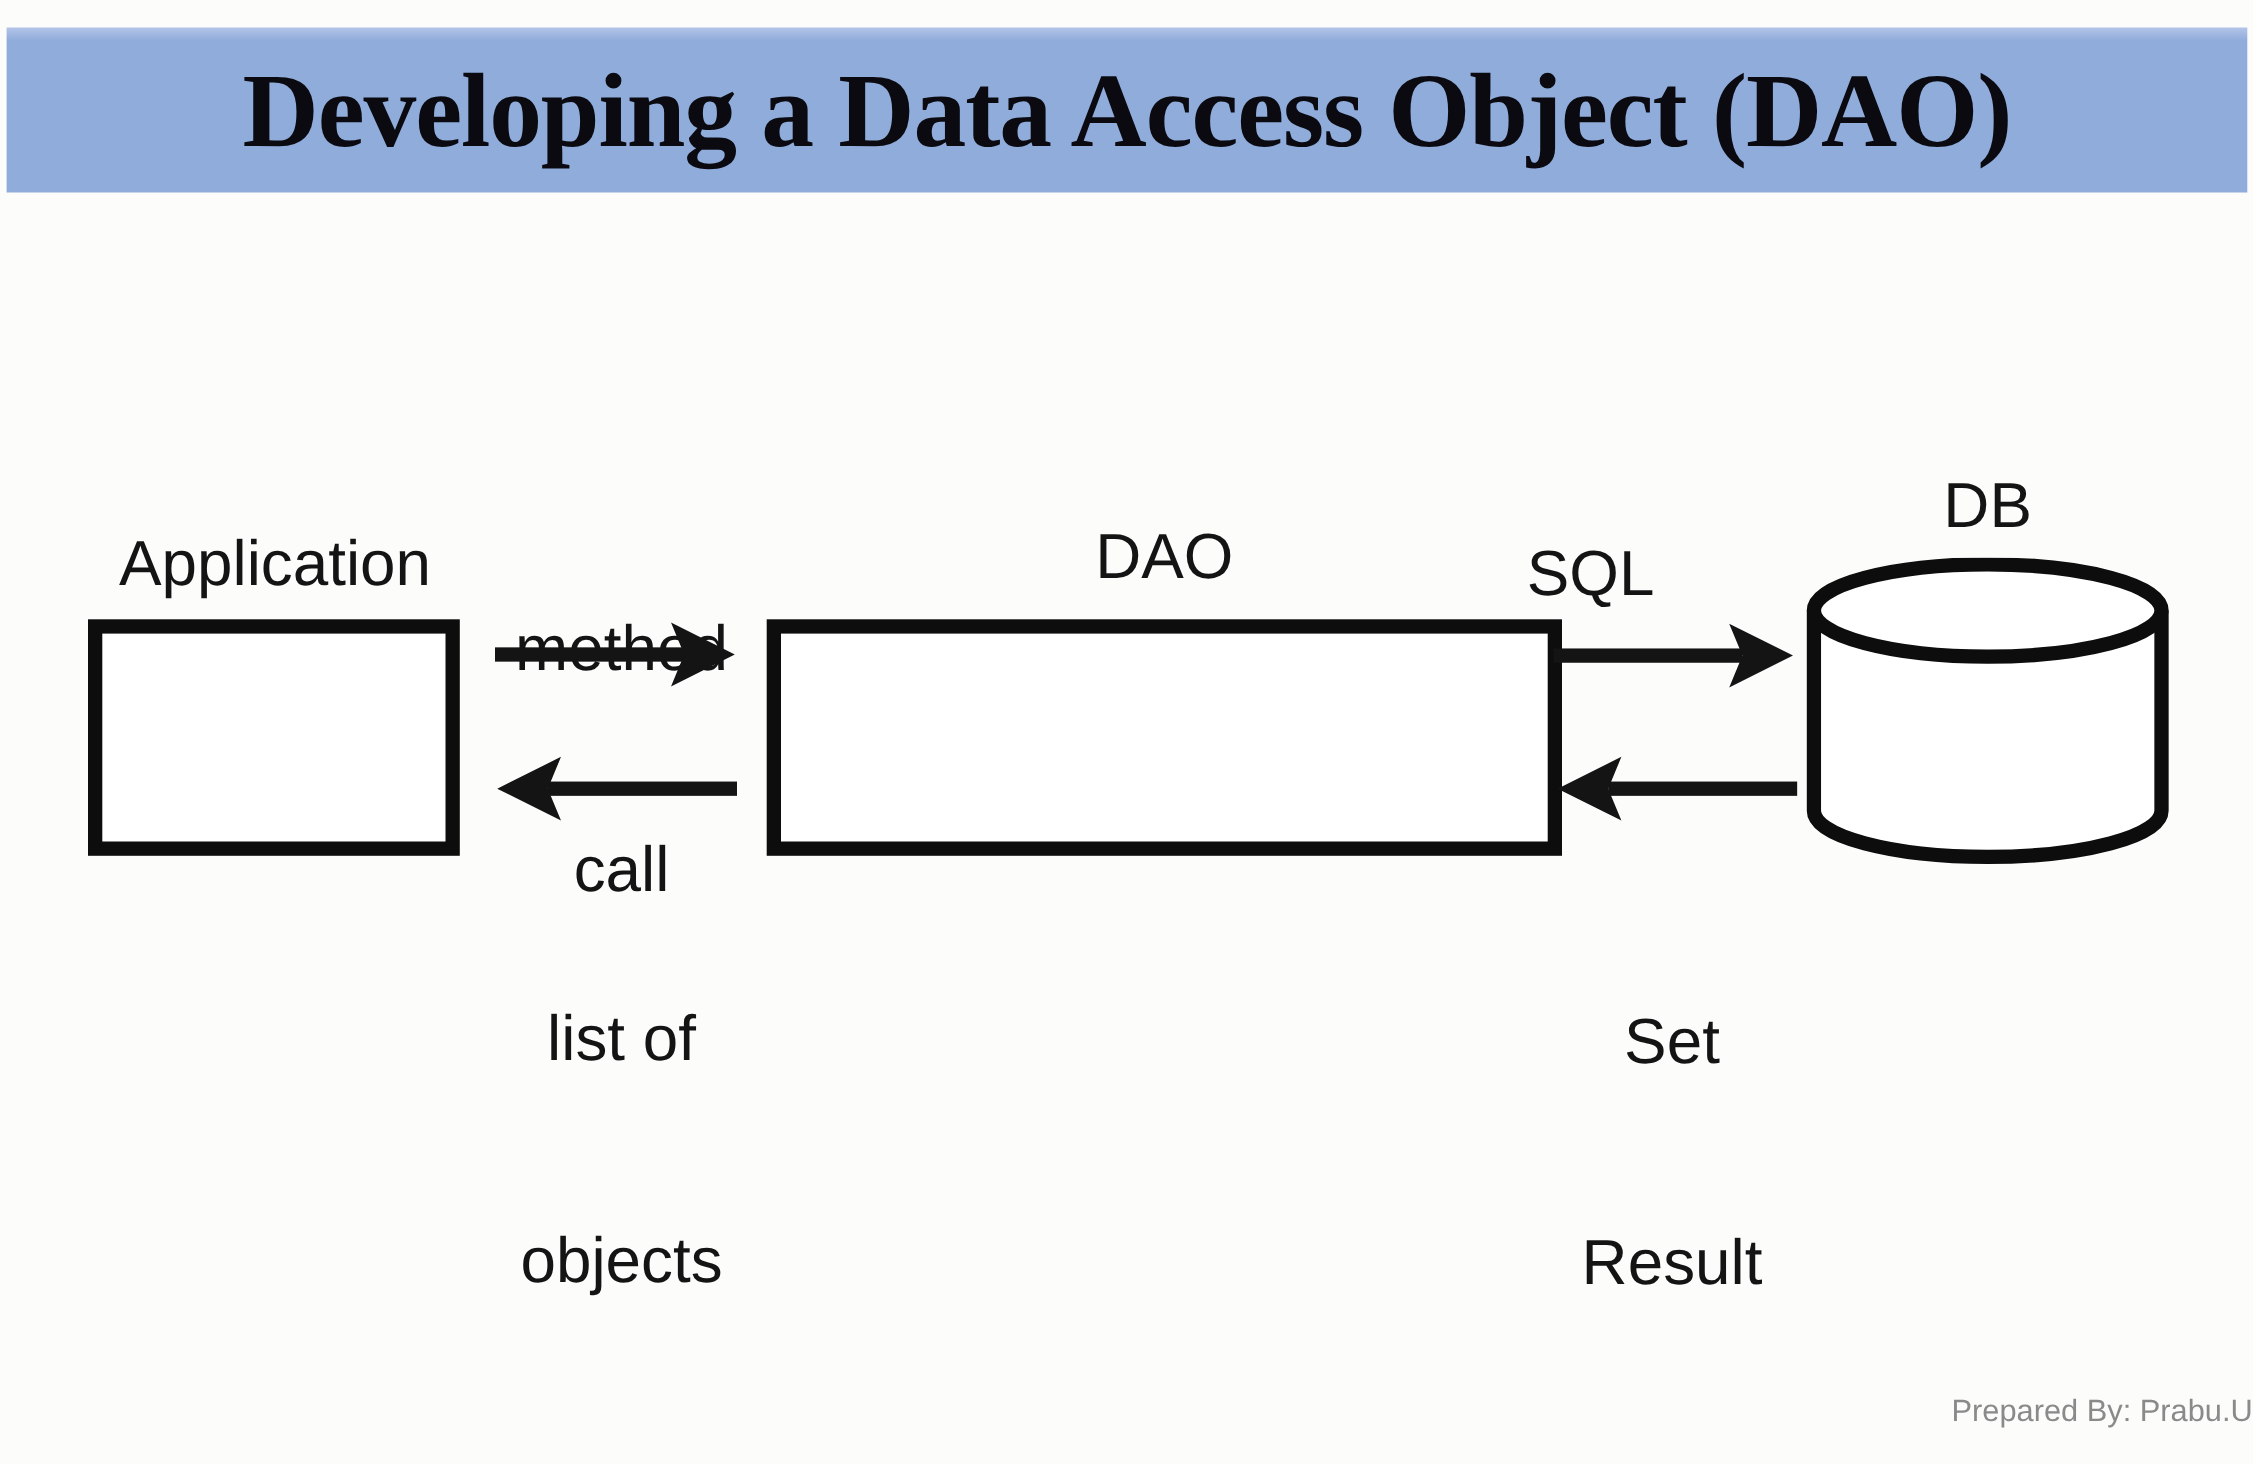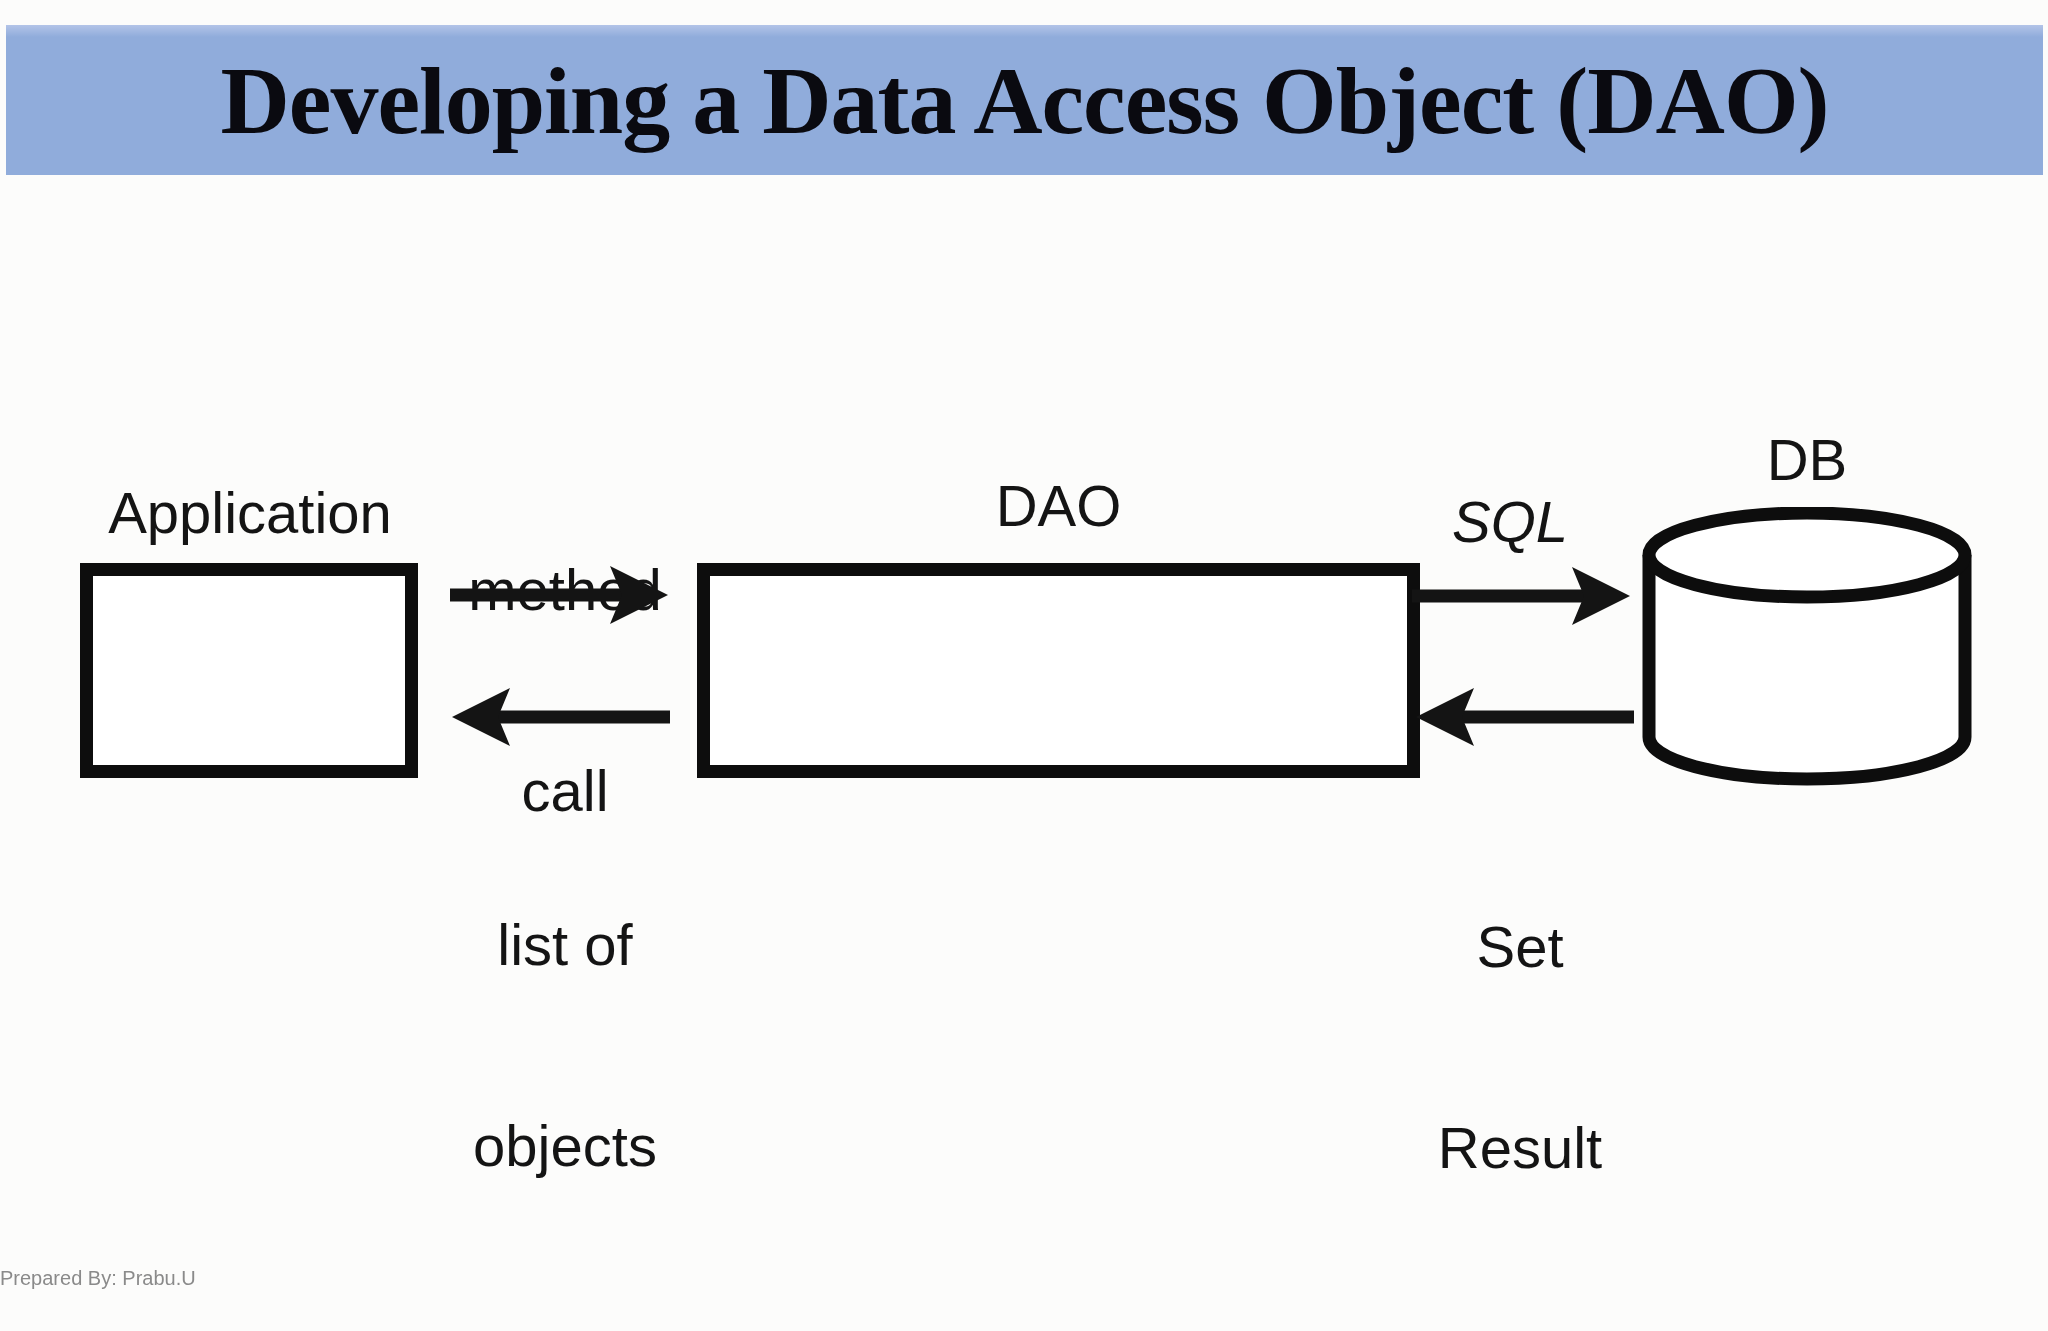--- a/index.html
+++ b/index.html
@@ -55,40 +55,40 @@
     position:absolute;
     font-size:58px;
     line-height:67px;
     text-align:center;
     color:var(--ink);
     white-space:pre;
   }
   .app-label{left:40px;top:459px;width:420px;}
   .dao-label{left:697px;top:452px;width:723px;}
   .db-label{left:1642px;top:406px;width:330px;}
-  .sql-label{left:1400px;top:468px;width:220px;font-style:italic;}
+  .sql-label{left:1336px;top:468px;width:220px;}
   .method-call-label{left:445px;top:402px;width:240px;}
   .list-objects-label{left:445px;top:757px;width:240px;}
   .result-set-label{left:1410px;top:759px;width:220px;}
   .dlabel span{display:block;}
 
   .arrow{position:absolute;width:220px;height:60px;}
   .arrow-method-call{left:450px;top:545px;}
   .arrow-list-objects{left:450px;top:667px;}
   .arrow-sql{left:1412px;top:546px;}
   .arrow-result-set{left:1414px;top:667px;}
 
   .cylinder{position:absolute;left:1642px;top:487px;width:330px;height:285px;}
 
   
   .footer{
     position:absolute;
     left:0;right:0;top:1247px;
-    text-align:left;
-    font-size:20px;
+    text-align:right;
+    font-size:28px;
     color:var(--footer-text);
   }
 </style>
 </head>
 <body>
 
 <div class="slide">
 
   <div class="title-bar">
     <h1 class="title-text">Developing a Data Access Object (DAO)</h1>

